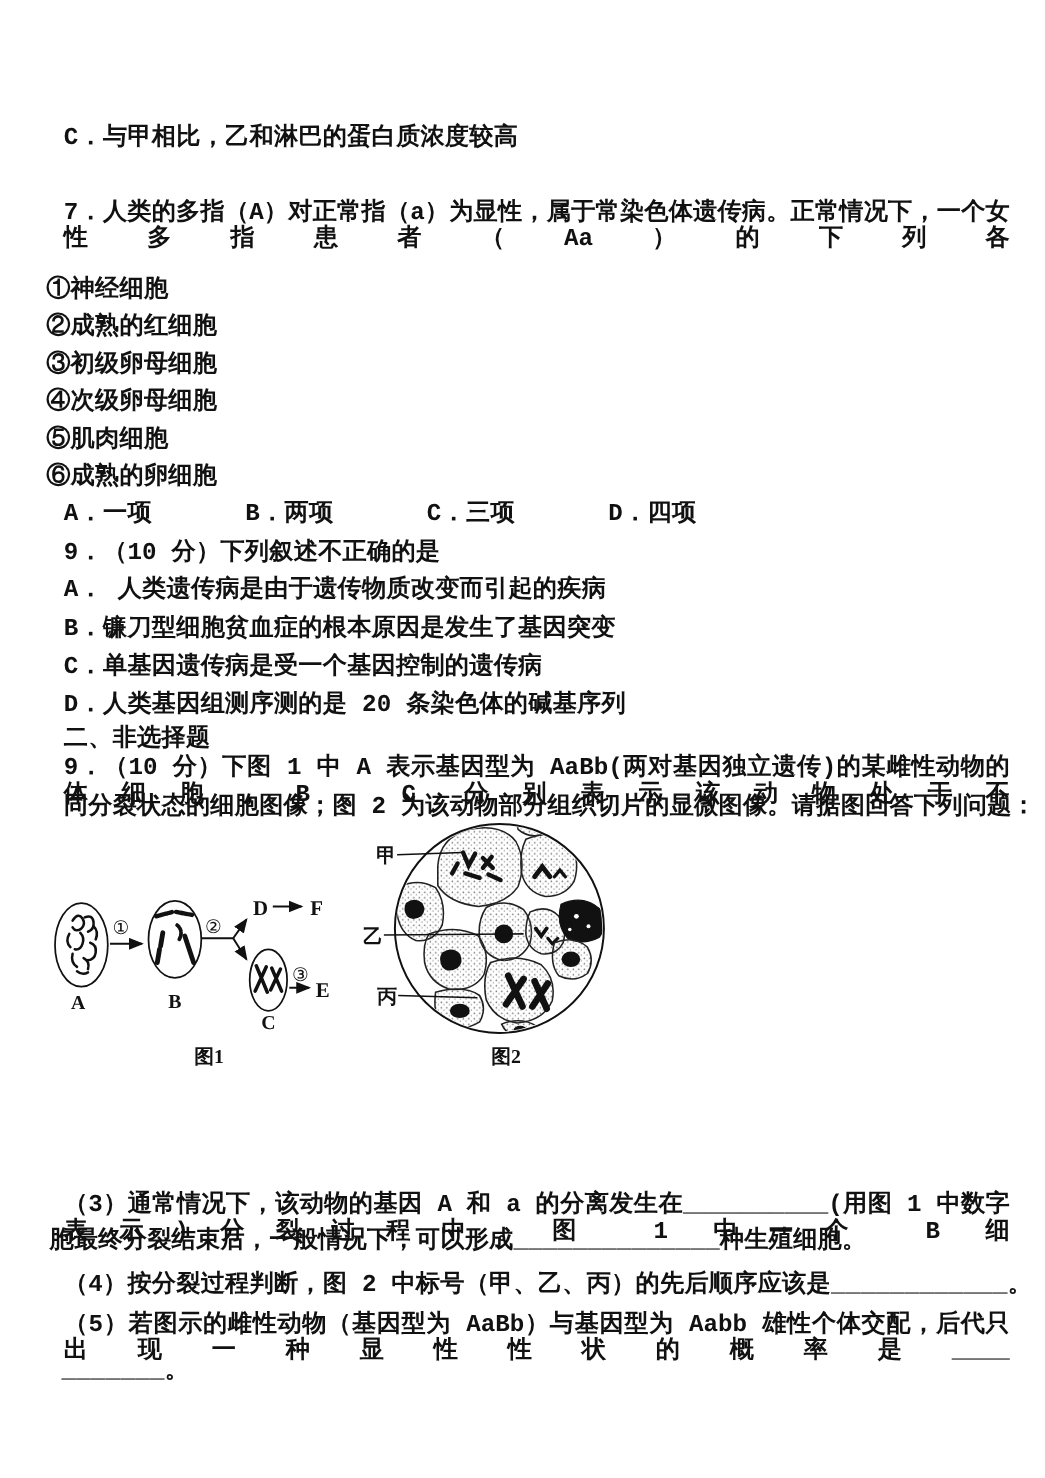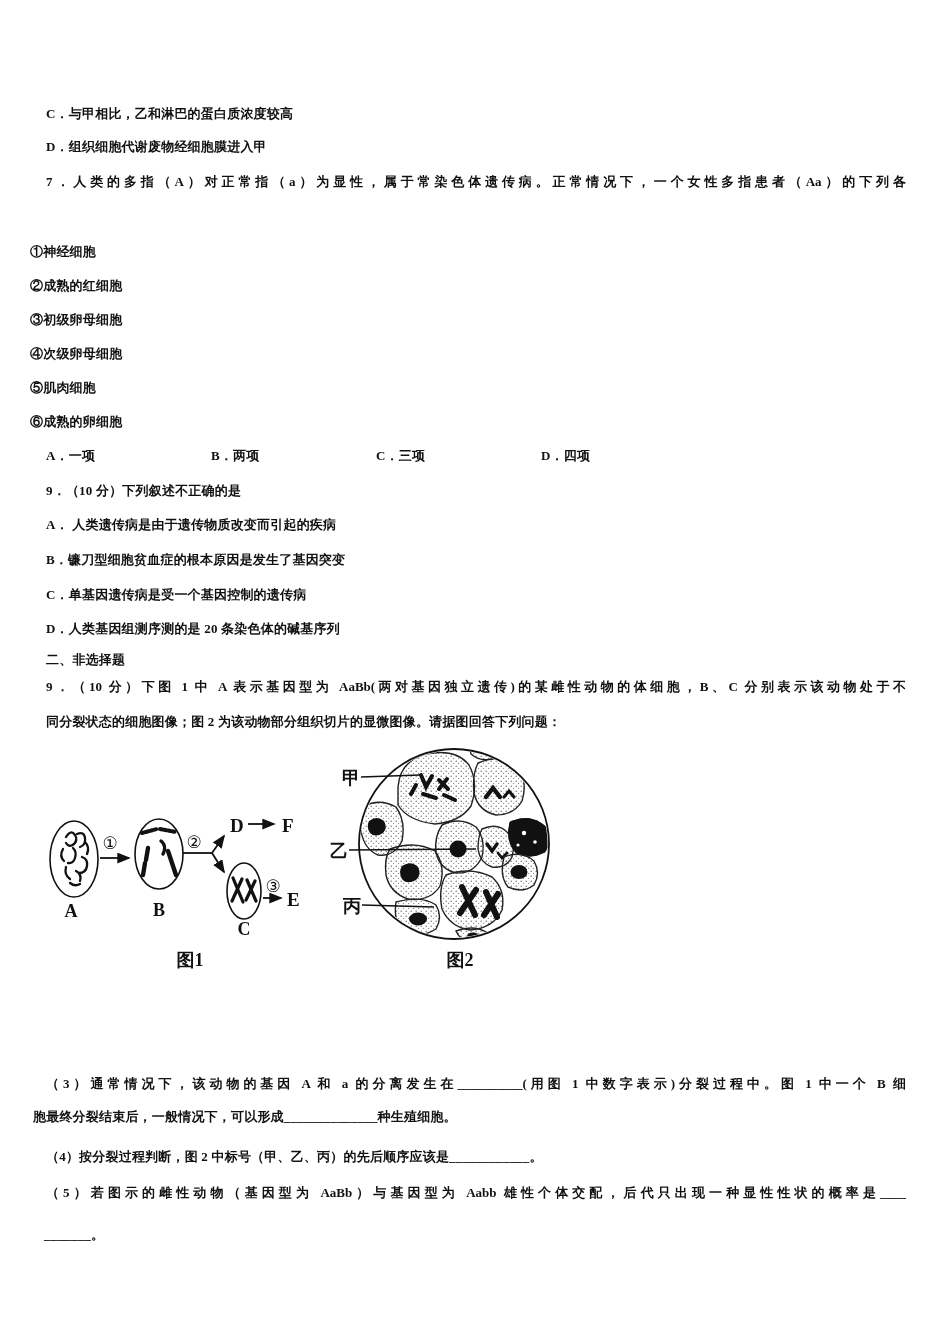--- a/index.html
+++ b/index.html
@@ -6,47 +6,47 @@
   .page{
     position:relative;
     width:950px;height:1344px;
     background:#ffffff;
     font-family:"Liberation Serif","DejaVu Serif",serif;
     color:#111;
     overflow:hidden;
   }
   .ln{
     position:absolute;
-    margin:0;
-    font-size:13px;
+    margin:12px;
+    font-size:22px;
     line-height:24px;
     font-weight:700;
     white-space:nowrap;
     letter-spacing:0.2px;
+    font-family:Liberation Mono, monospace;
   }
   .just{
     white-space:normal;
     width:860px;
     letter-spacing:0;
     text-align:justify;
     text-align-last:justify;
   }
   .choices span{display:inline-block;width:165px;}
   .choices span:last-child{width:auto;text-align:right;}
   .figs{position:absolute;left:30px;top:745px;width:630px;height:245px;}
   svg text{font-family:"Liberation Serif","DejaVu Serif",serif;font-weight:700;fill:#111;}
   svg text.circ{font-family:"DejaVu Sans",sans-serif;font-weight:400;}
 </style>
 </head>
 <body>
 
 <div class="page">
 
   <p class="ln" style="left:46px;top:102px">C．与甲相比，乙和淋巴的蛋白质浓度较高</p>
-  <p class="ln" style="left:46px;top:135px">D．组织细胞代谢废物经细胞膜进入甲</p>
   <p class="ln just" style="left:46px;top:170px">7．人类的多指（A）对正常指（a）为显性，属于常染色体遗传病。正常情况下，一个女性多指患者（Aa）的下列各</p>
   <p class="ln" style="left:30px;top:240px">①神经细胞</p>
   <p class="ln" style="left:30px;top:274px">②成熟的红细胞</p>
   <p class="ln" style="left:30px;top:308px">③初级卵母细胞</p>
   <p class="ln" style="left:30px;top:342px">④次级卵母细胞</p>
   <p class="ln" style="left:30px;top:376px">⑤肌肉细胞</p>
   <p class="ln" style="left:30px;top:410px">⑥成熟的卵细胞</p>
 
   <p class="ln choices" style="left:46px;top:444px">
     <span>A．一项</span><span>B．两项</span><span>C．三项</span><span>D．四项</span>

